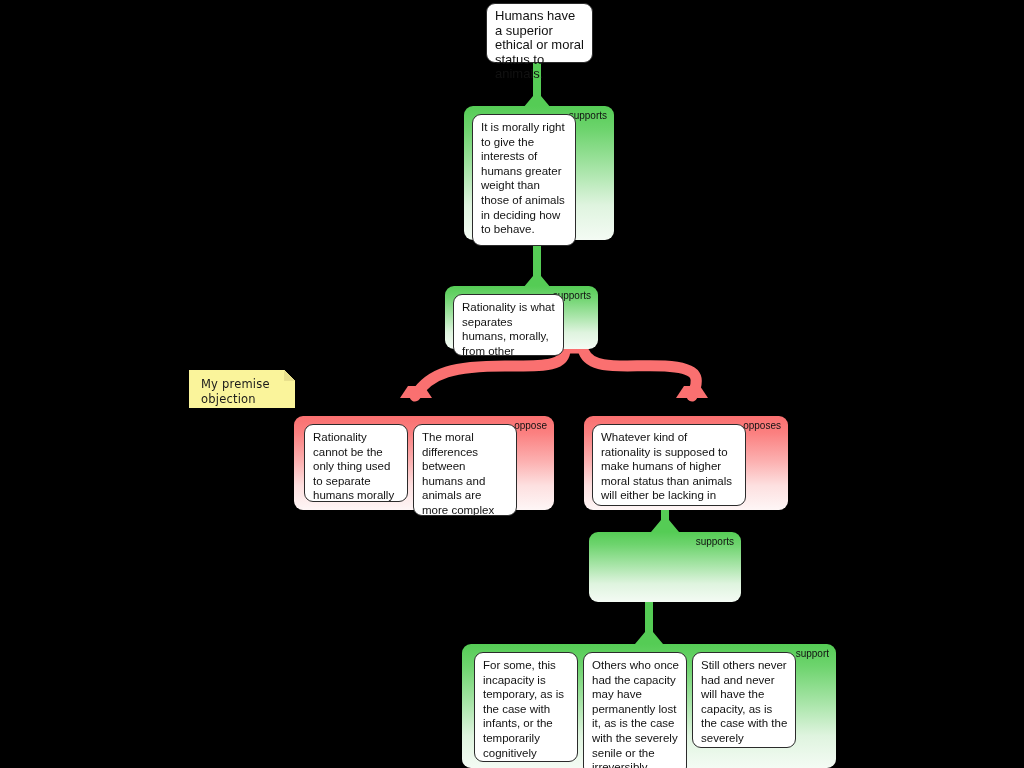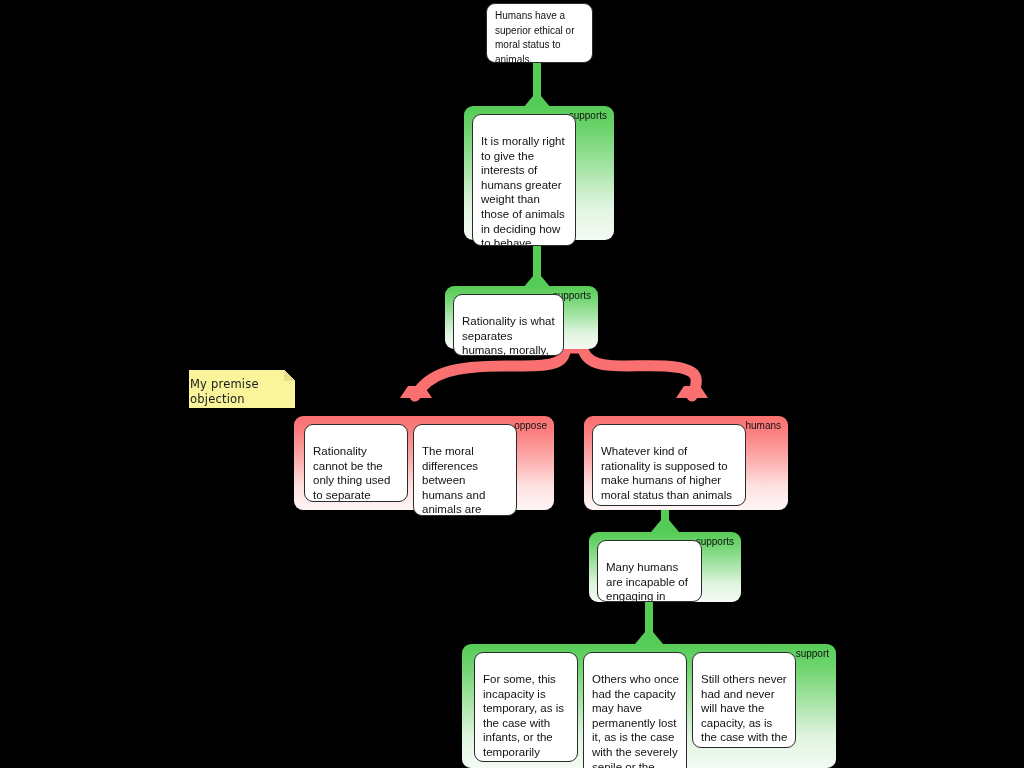--- a/index.html
+++ b/index.html
@@ -24,37 +24,37 @@
     margin-top:20px;
   }
   .group-label{
     position:absolute;top:4px;right:7px;
     font-size:10px;line-height:11px;color:#111;white-space:nowrap;
   }
 
   
   .card{
     position:absolute;background:#fff;border:1px solid #2b2b2b;border-radius:9px;
-    box-sizing:border-box;padding:19px 7px 5px 8px;overflow:hidden;
+    box-sizing:border-box;padding:5px 7px 5px 8px;overflow:hidden;
   }
   .card p{
     margin:0;font-size:11.5px;line-height:14.6px;color:#111;
   }
 
   
   .root-card{
     position:absolute;background:#fff;border:1px solid #2b2b2b;border-radius:9px;
     box-sizing:border-box;padding:5px 7px 5px 8px;
   }
-  .root-card p{margin:0;font-size:10px;line-height:14.6px;color:#111;}
+  .root-card p{margin:0;font-size:13px;line-height:14.6px;color:#111;}
 
   
   .sticky{
     position:absolute;background:#faf49b;box-sizing:border-box;
-    padding:7px 8px 6px 1px;
+    padding:7px 8px 6px 12px;
   }
   .sticky p{
     margin:0;font-size:11.5px;line-height:15px;color:#1a1a1a;
     font-family:"DejaVu Sans", sans-serif;letter-spacing:.2px;
   }
   .sticky .fold{
     position:absolute;top:0;right:0;width:11px;height:11px;
     background:linear-gradient(225deg,#000 0%,#000 50%,#e8e08d 50%,#e8e08d 100%);
   }
 </style>
@@ -109,31 +109,28 @@
     <span class="group-label">oppose</span>
     <div class="card" style="left:10px;top:8px;width:104px;height:78px;">
       <p>Rationality cannot be the only thing used to separate humans morally from other animals.</p>
     </div>
     <div class="card" style="left:119px;top:8px;width:104px;height:92px;">
       <p>The moral differences between humans and animals are more complex than just rationality.</p>
     </div>
   </div>
 
   <div class="group opposes" style="left:584px;top:396px;width:204px;height:94px;">
-    <span class="group-label">humans</span>
+    <span class="group-label">opposes</span>
     <div class="card" style="left:8px;top:8px;width:154px;height:82px;">
       <p>Whatever kind of rationality is supposed to make humans of higher moral status than animals will either be lacking in some humans or present in some animals.</p>
     </div>
   </div>
 
   <div class="group supports" style="left:589px;top:532px;width:152px;height:70px;">
     <span class="group-label">supports</span>
-    <div class="card" style="left:8px;top:8px;width:105px;height:62px;">
-      <p>Many humans are incapable of engaging in moral reflection.</p>
-    </div>
   </div>
 
   <div class="group supports" style="left:462px;top:644px;width:374px;height:124px;">
     <span class="group-label">support</span>
     <div class="card" style="left:12px;top:8px;width:104px;height:110px;">
       <p>For some, this incapacity is temporary, as is the case with infants, or the temporarily cognitively disabled.</p>
     </div>
     <div class="card" style="left:121px;top:8px;width:104px;height:124px;">
       <p>Others who once had the capacity may have permanently lost it, as is the case with the severely senile or the irreversibly comatose.</p>
     </div>

